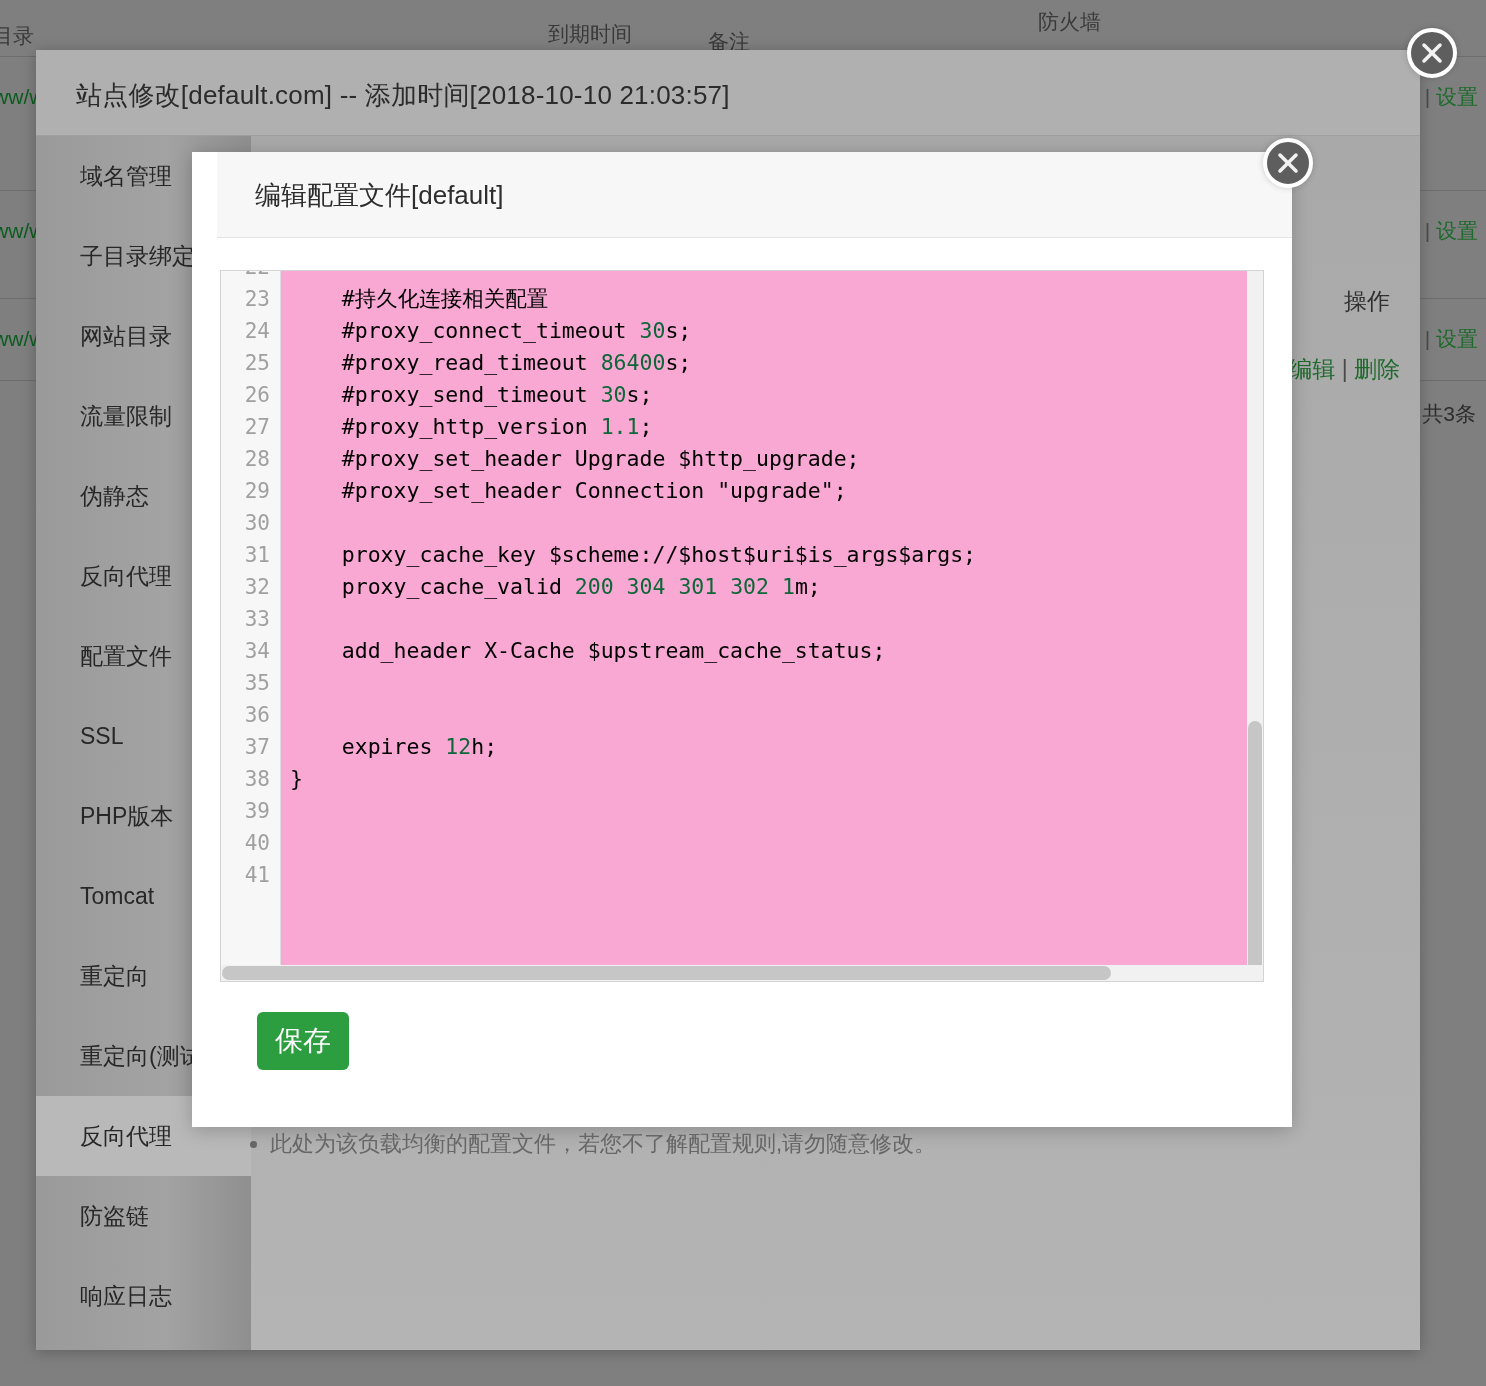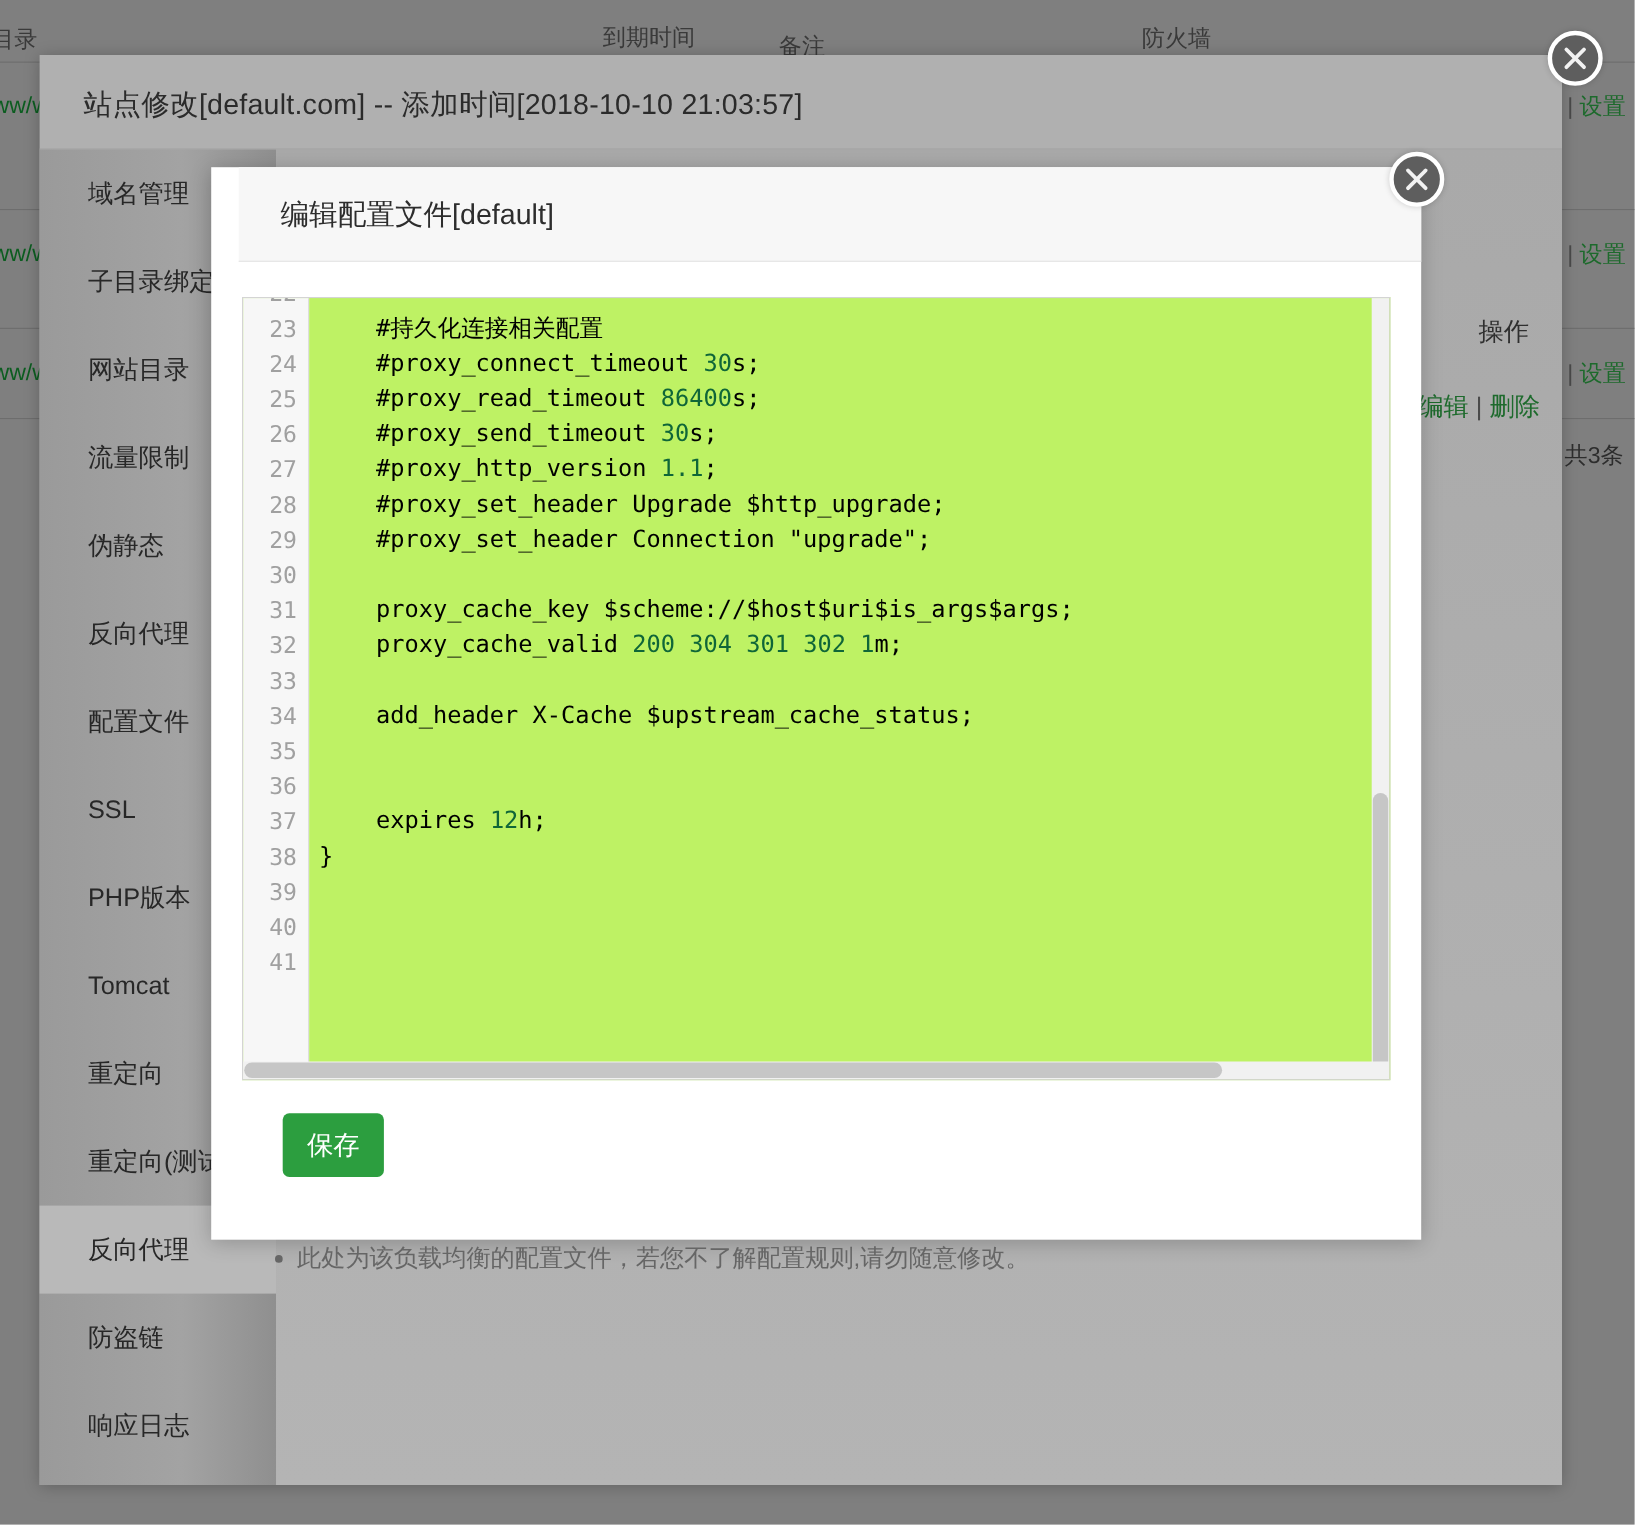--- a/index.html
+++ b/index.html
@@ -105,21 +105,21 @@
   .im-title {
     position: absolute; left: 38px; top: 26px;
     font-size: 26px; color: #2d2d2d; white-space: nowrap;
   }
 
   
   .editor-wrap {
     position: absolute; left: 28px; top: 118px;
     width: 1044px; height: 712px;
     border: 1px solid #d4d4d4;
-    background: #bef264;
+    background: #f9a8d4;
     overflow: hidden;
   }
   .editor-scroll {
     position: absolute; inset: 0;
     overflow: hidden;
   }
   .gutter {
     position: absolute; left: 0; top: 0;
     width: 60px; height: 100%;
     background: #f7f7f7;
@@ -167,41 +167,41 @@
     height: 14px; border-radius: 7px;
     background: #c6c6c6;
   }
 
   
   .save-btn {
     position: absolute; left: 232px - 192px; top: 860px;
     margin-left: 40px;
     width: 92px; height: 58px;
     background: #2c9e3f;
-    color: #fff; font-size: 24px;
+    color: #fff; font-size: 28px;
     border: none; border-radius: 6px;
     cursor: pointer;
   }
   .note {
     position: absolute; left: 40px; top: 975px;
     width: 1000px;
     font-size: 22px; color: #666;
   }
   .note ul { margin: 0; padding-left: 38px; }
   .note li { line-height: 34px; }
 </style>
 </head>
 <body>
 
 <div id="bg-page">
   <div class="bg-thead">
     <span class="bg-th" style="left:-8px; top:22px;">目录</span>
     <span class="bg-th" style="left:548px; top:8px;margin-top:12px;">到期时间</span>
     <span class="bg-th" style="left:708px; top:28px;">备注</span>
-    <span class="bg-th" style="left:1038px; top:8px;margin-top:13px;">防火墙</span>
+    <span class="bg-th" style="left:1038px; top:8px;">防火墙</span>
   </div>
 
   <div class="bg-row" style="top:56px;">
     <span class="bg-dir">www/w</span>
     <span class="bg-ops"><span class="sep">|</span> <span>设置</span></span>
   </div>
   <div class="bg-row" style="top:190px;">
     <span class="bg-dir">www/w</span>
     <span class="bg-ops"><span class="sep">|</span> <span>设置</span></span>
   </div>

